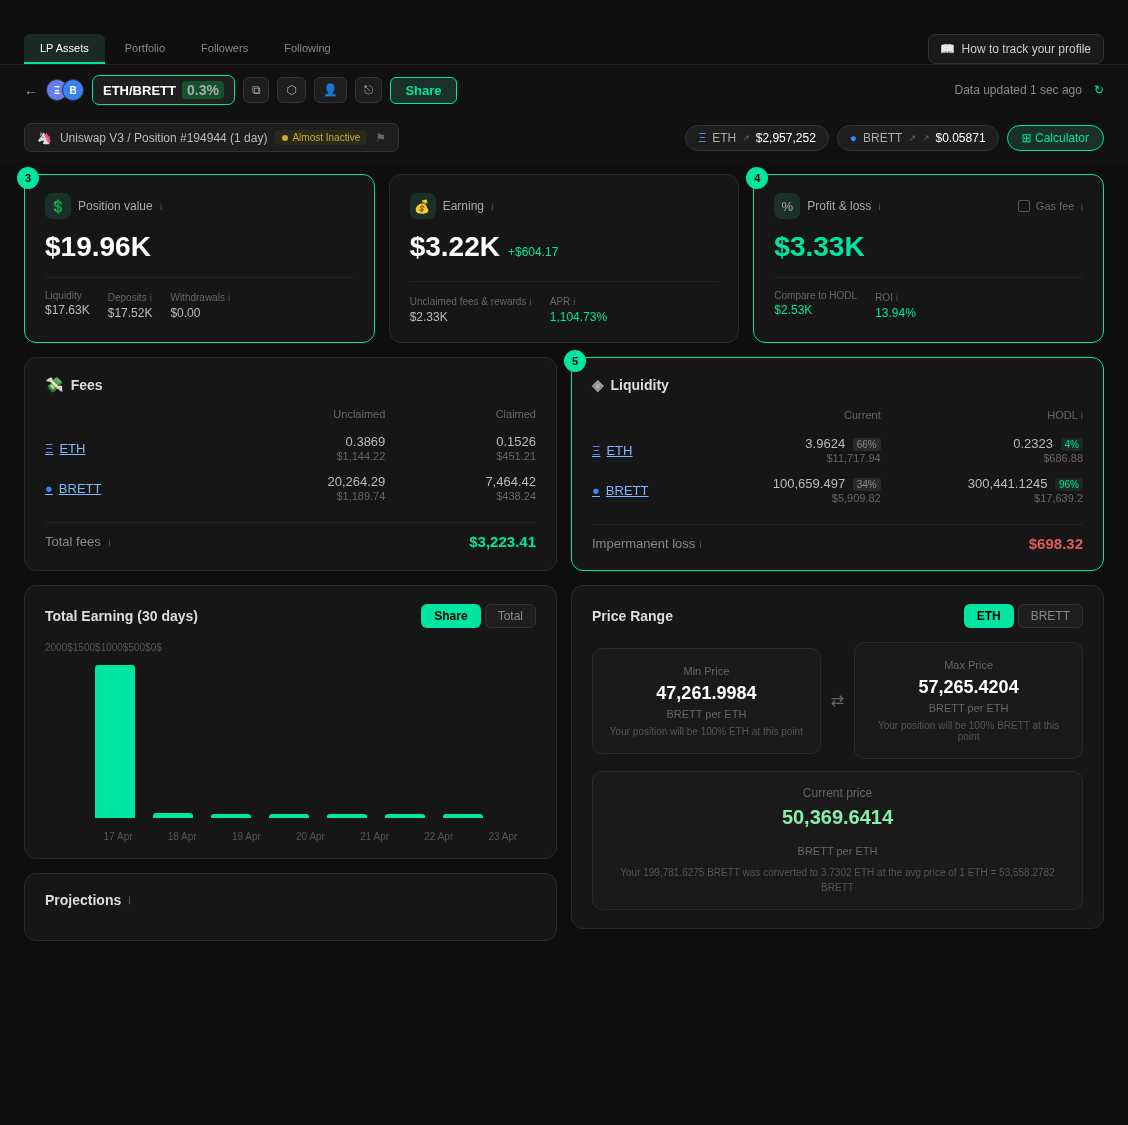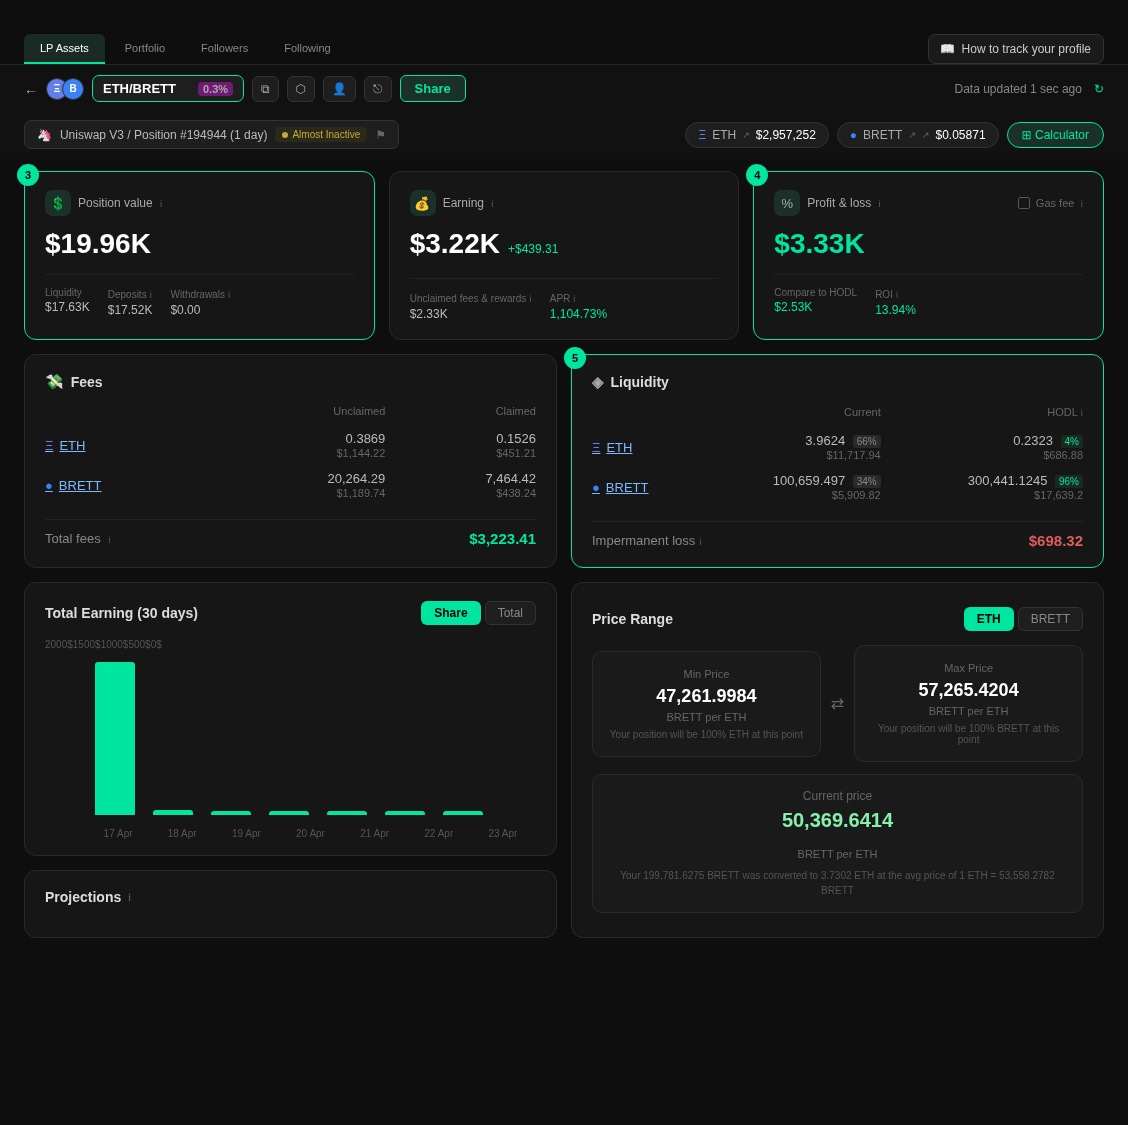--- a/index.html
+++ b/index.html
@@ -93,26 +93,25 @@
       gap: 6px;
       background: #1e1e1e;
       border: 1px solid #00e5a0;
       border-radius: 7px;
       padding: 5px 10px;
       font-size: 13px;
       font-weight: 600;
       color: #fff;
     }
     .badge-pct {
-      background: #701a75;
+      background: #14532d;
       border-radius: 4px;
       padding: 1px 5px;
-      font-size: 11px;
+      font-size: 14px;
       color: #aaa;
-      margin-left: 16px;
     }
     .token-icons { display: flex; align-items: center; }
     .token-icon {
       width: 22px; height: 22px; border-radius: 50%;
       display: flex; align-items: center; justify-content: center;
       font-size: 10px; font-weight: 700; border: 1px solid #333;
     }
     .token-icon.eth { background: #627eea; color: #fff; }
     .token-icon.brett { background: #3b82f6; color: #fff; margin-left: -6px; }
     .icon-btn {
@@ -351,21 +350,21 @@
       position: absolute; left: 40px; right: 0; bottom: 0;
       display: flex; gap: 18px;
       padding: 0 10px;
     }
     .chart-x-label { font-size: 10px; color: #555; flex: 1; text-align: center; }
 
     .price-range-panel {
       background: #161616;
       border: 1px solid #2a2a2a;
       border-radius: 12px;
-      padding: 24px 20px;
+      padding: 18px 20px;
       margin-bottom: 14px;
     }
     .price-range-header {
       display: flex; justify-content: space-between; align-items: center;
       margin-bottom: 14px;
     }
     .price-range-title { font-size: 14px; font-weight: 600; color: #ddd; }
     .pr-toggle { display: flex; gap: 4px; }
 
     .price-boxes-row {
@@ -533,21 +532,21 @@
     <div class="metric-card">
       <div class="metric-header">
         <div class="metric-title-row">
           <div class="metric-icon">💰</div>
           <span>Earning</span>
           <span class="info-icon">ℹ</span>
         </div>
       </div>
       <div style="display:flex; align-items:baseline; gap:8px;">
         <div class="metric-value">$3.22K</div>
-        <span class="metric-sub">+$439.31</span>
+        <span class="metric-sub">+$604.17</span>
       </div>
       <div class="metric-details">
         <div class="metric-detail-item">
           <span class="metric-detail-label">
             <span>Unclaimed fees &amp; rewards</span>
             <span class="info-icon">ℹ</span>
           </span>
           <span class="metric-detail-value">$2.33K</span>
         </div>
         <div class="metric-detail-item">

